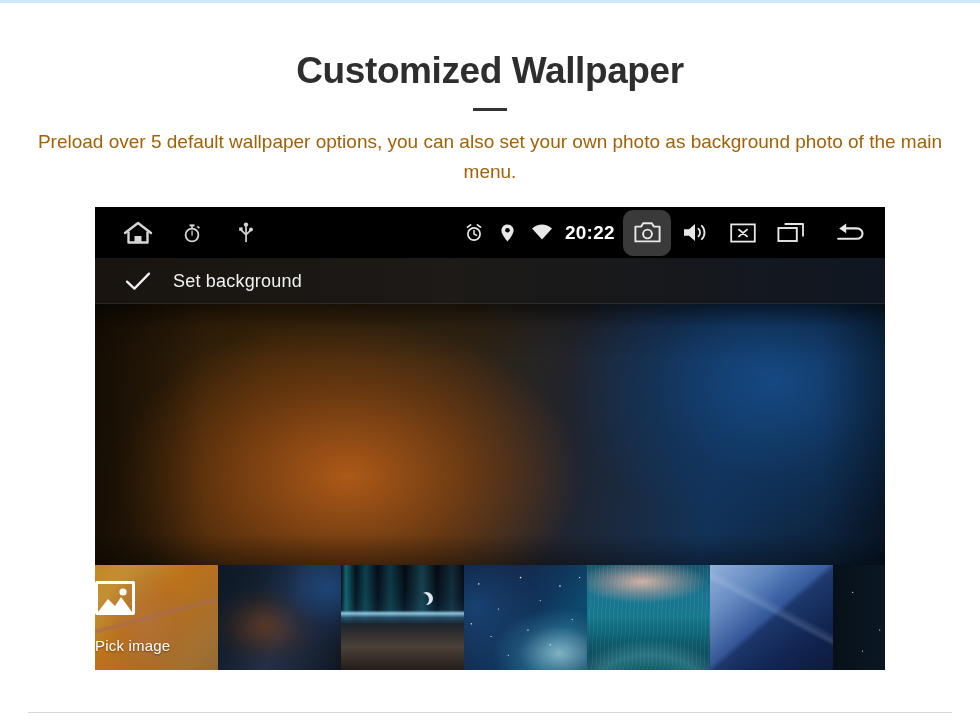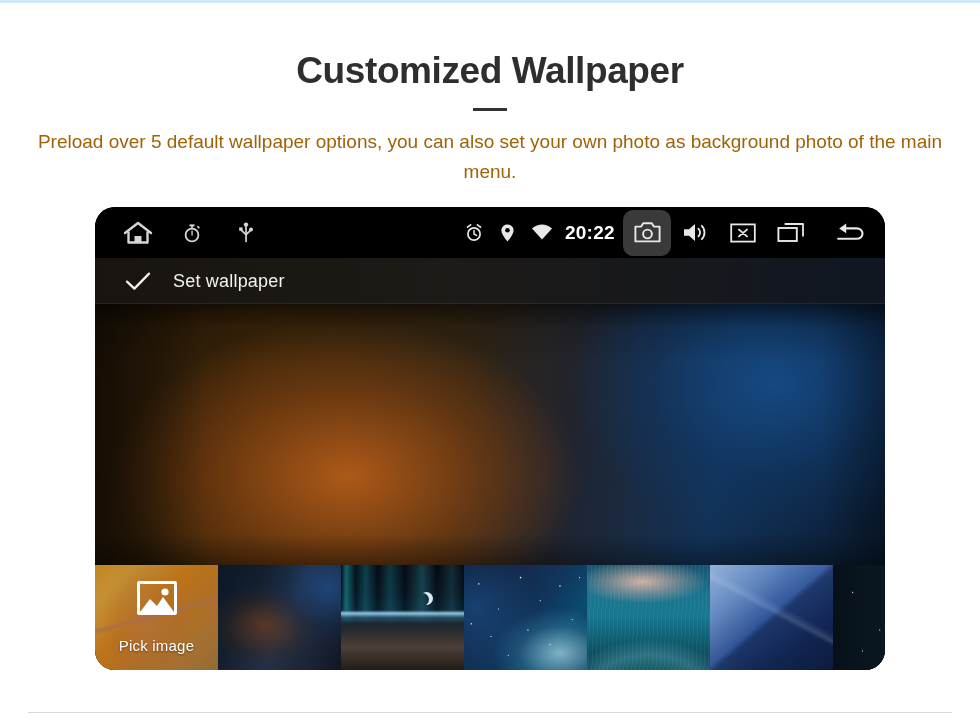--- a/index.html
+++ b/index.html
@@ -50,21 +50,20 @@
     font-weight:400;
   }
 
   
   .device-screen {
     position:absolute;
     left:95px; top:207px;
     width:790px; height:463px;
     background:#000;
     overflow:hidden;
-    border-radius:20px;
   }
 
   
   .status-bar {
     position:relative;
     height:51px;
     background:#000000;
     display:flex;
     align-items:center;
     color:#d8d8d8;
@@ -213,21 +212,21 @@
       rgba(0,0,0,0) 46%,
       rgba(205,132,104,0.75) 48.5%,
       rgba(0,0,0,0) 51%);
   }
   .t0-veil {
     background:rgba(30,20,8,0.22);
   }
   .pick-overlay {
     position:absolute; inset:0;
     display:flex; flex-direction:column;
-    align-items:center; justify-content:center;
+    justify-content:center;
     gap:22px;
   }
   .pick-icon-box {
     width:40px; height:34px;
     border:3px solid #ffffff;
     border-radius:2px;
     position:relative;
     overflow:hidden;
   }
   .pick-icon-box svg { display:block; }
@@ -469,21 +468,21 @@
         </span>
       </div>
     </div>
 
     <div class="action-bar">
       <span class="sb-icon">
         <svg width="28" height="24" viewBox="0 0 28 24">
           <path d="M3 12.6 L10.4 19.6 L25 4.6" fill="none" stroke="#f0f0f0" stroke-width="2.3" stroke-linecap="round" stroke-linejoin="round"></path>
         </svg>
       </span>
-      <span class="action-label">Set wallpaper</span>
+      <span class="action-label">Set background</span>
     </div>
 
     <div class="preview">
       <div class="layer pv-base"></div>
       <div class="layer pv-glow-orange"></div>
       <div class="layer pv-glow-blue"></div>
       <div class="layer pv-dark-top"></div>
       <div class="layer pv-dark-left"></div>
     </div>
 

